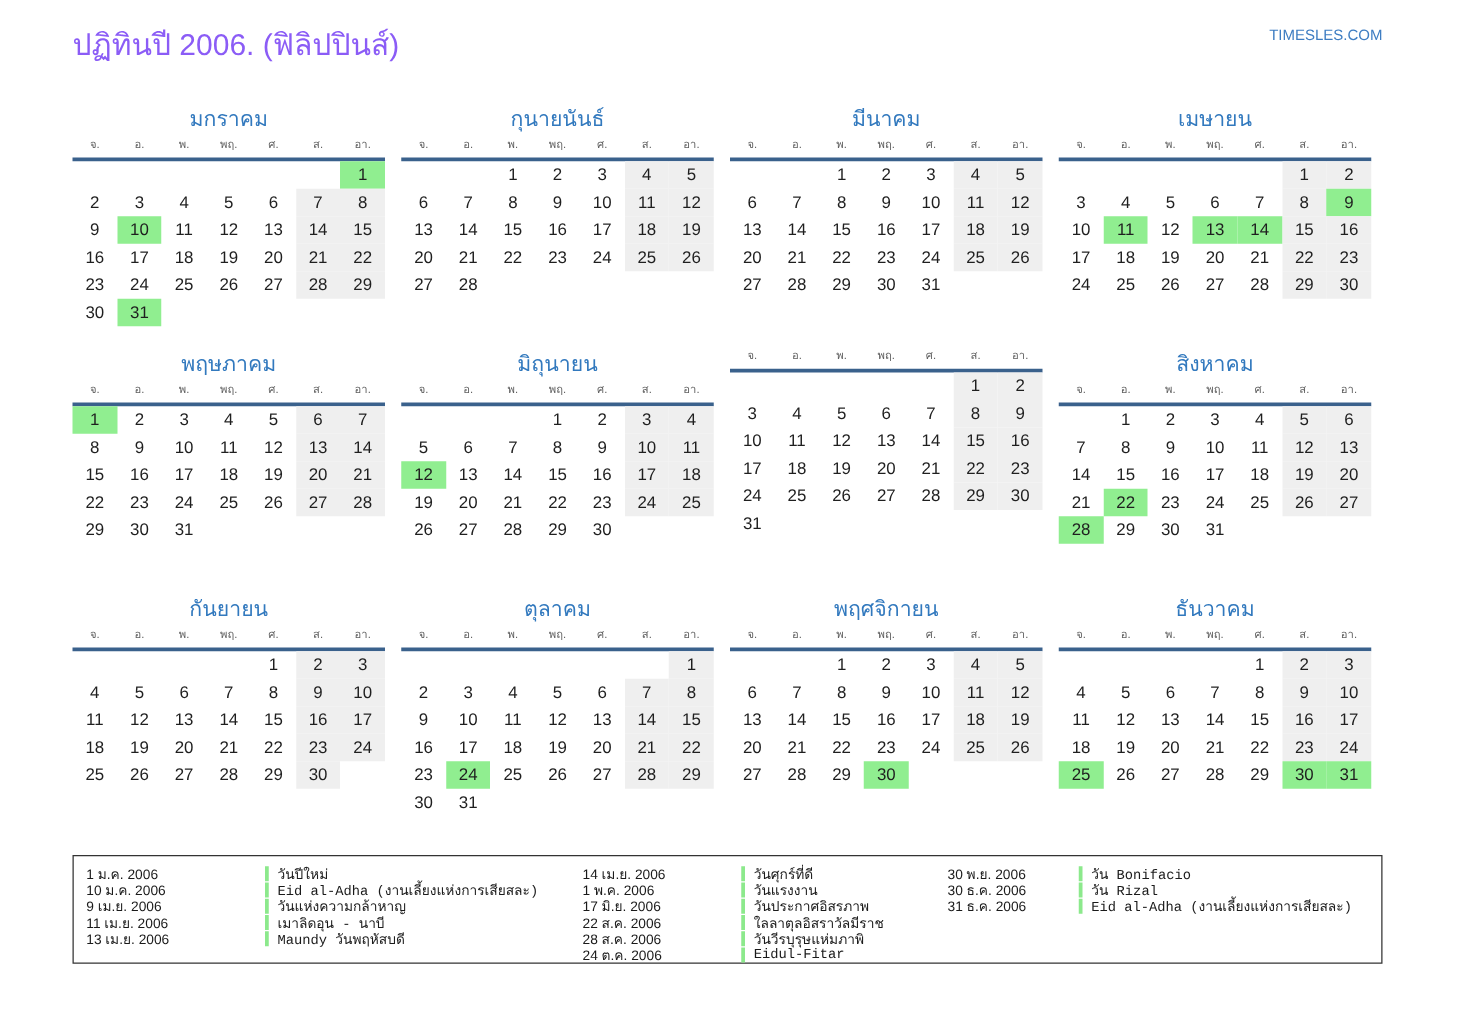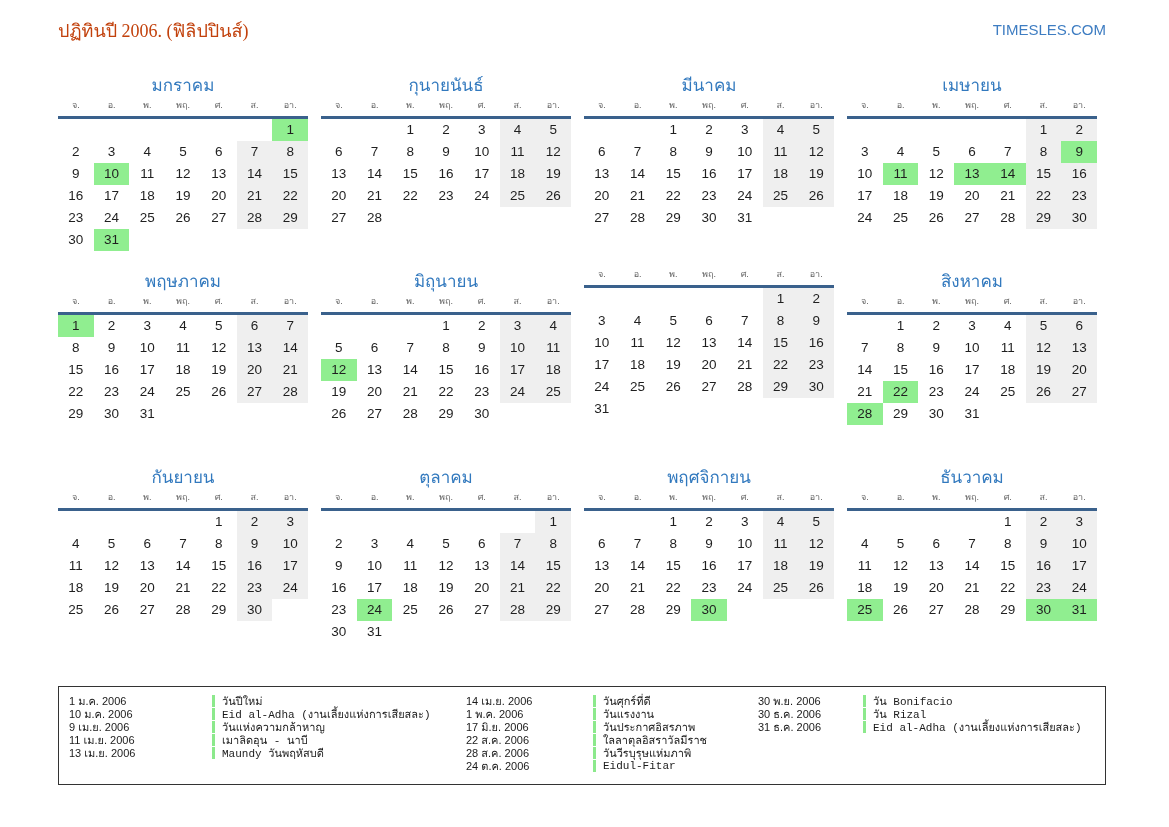--- a/index.html
+++ b/index.html
@@ -10,23 +10,23 @@
     overflow: hidden;
   }
   .page { padding: 16px 0 0 58px; }
 
   .header {
     width: 1048px;
     display: flex;
     justify-content: space-between;
     align-items: flex-start;
   }
-  .title { font-size: 18px; color: #c2410c; font-family: Liberation Serif, serif; }
+  .title { font-size: 24px; color: #8b5cf6; }
   .site {
-    font-size: 15px; color: #3e7dc2;
+    font-size: 12px; color: #3e7dc2;
     text-decoration: none; margin-top: 5px;
     cursor: pointer;
   }
 
   .months-grid {
     display: grid;
     grid-template-columns: repeat(4, 250px);
     column-gap: 13px;
     margin-top: 26px;
   }
@@ -46,25 +46,25 @@
   }
   .week-row { display: flex; }
   .day-cell {
     flex: 1; height: 22px; line-height: 22px;
     text-align: center; font-size: 13.5px; color: #1f1f1f;
   }
   .weekend { background: #efefef; }
   .holiday { background: #90ee90; }
 
   .legend {
-    margin-top: 27px;
+    margin-top: 15px;
     width: 1048px;
     box-sizing: border-box;
     border: 1px solid #333;
-    padding: 7px 0 12px 10px;
+    padding: 7px 0 0 10px;
     display: flex;
     align-items: flex-start;
     font-size: 11px;
     color: #1a1a1a;
   }
   .legend-group { display: flex; flex-direction: column; }
   .legend-group.g1 { width: 397px; }
   .legend-group.g2 { width: 292px; }
   .legend-group.g3 { flex: 1; }
   .legend-item { display: flex; align-items: center; height: 13px; }

